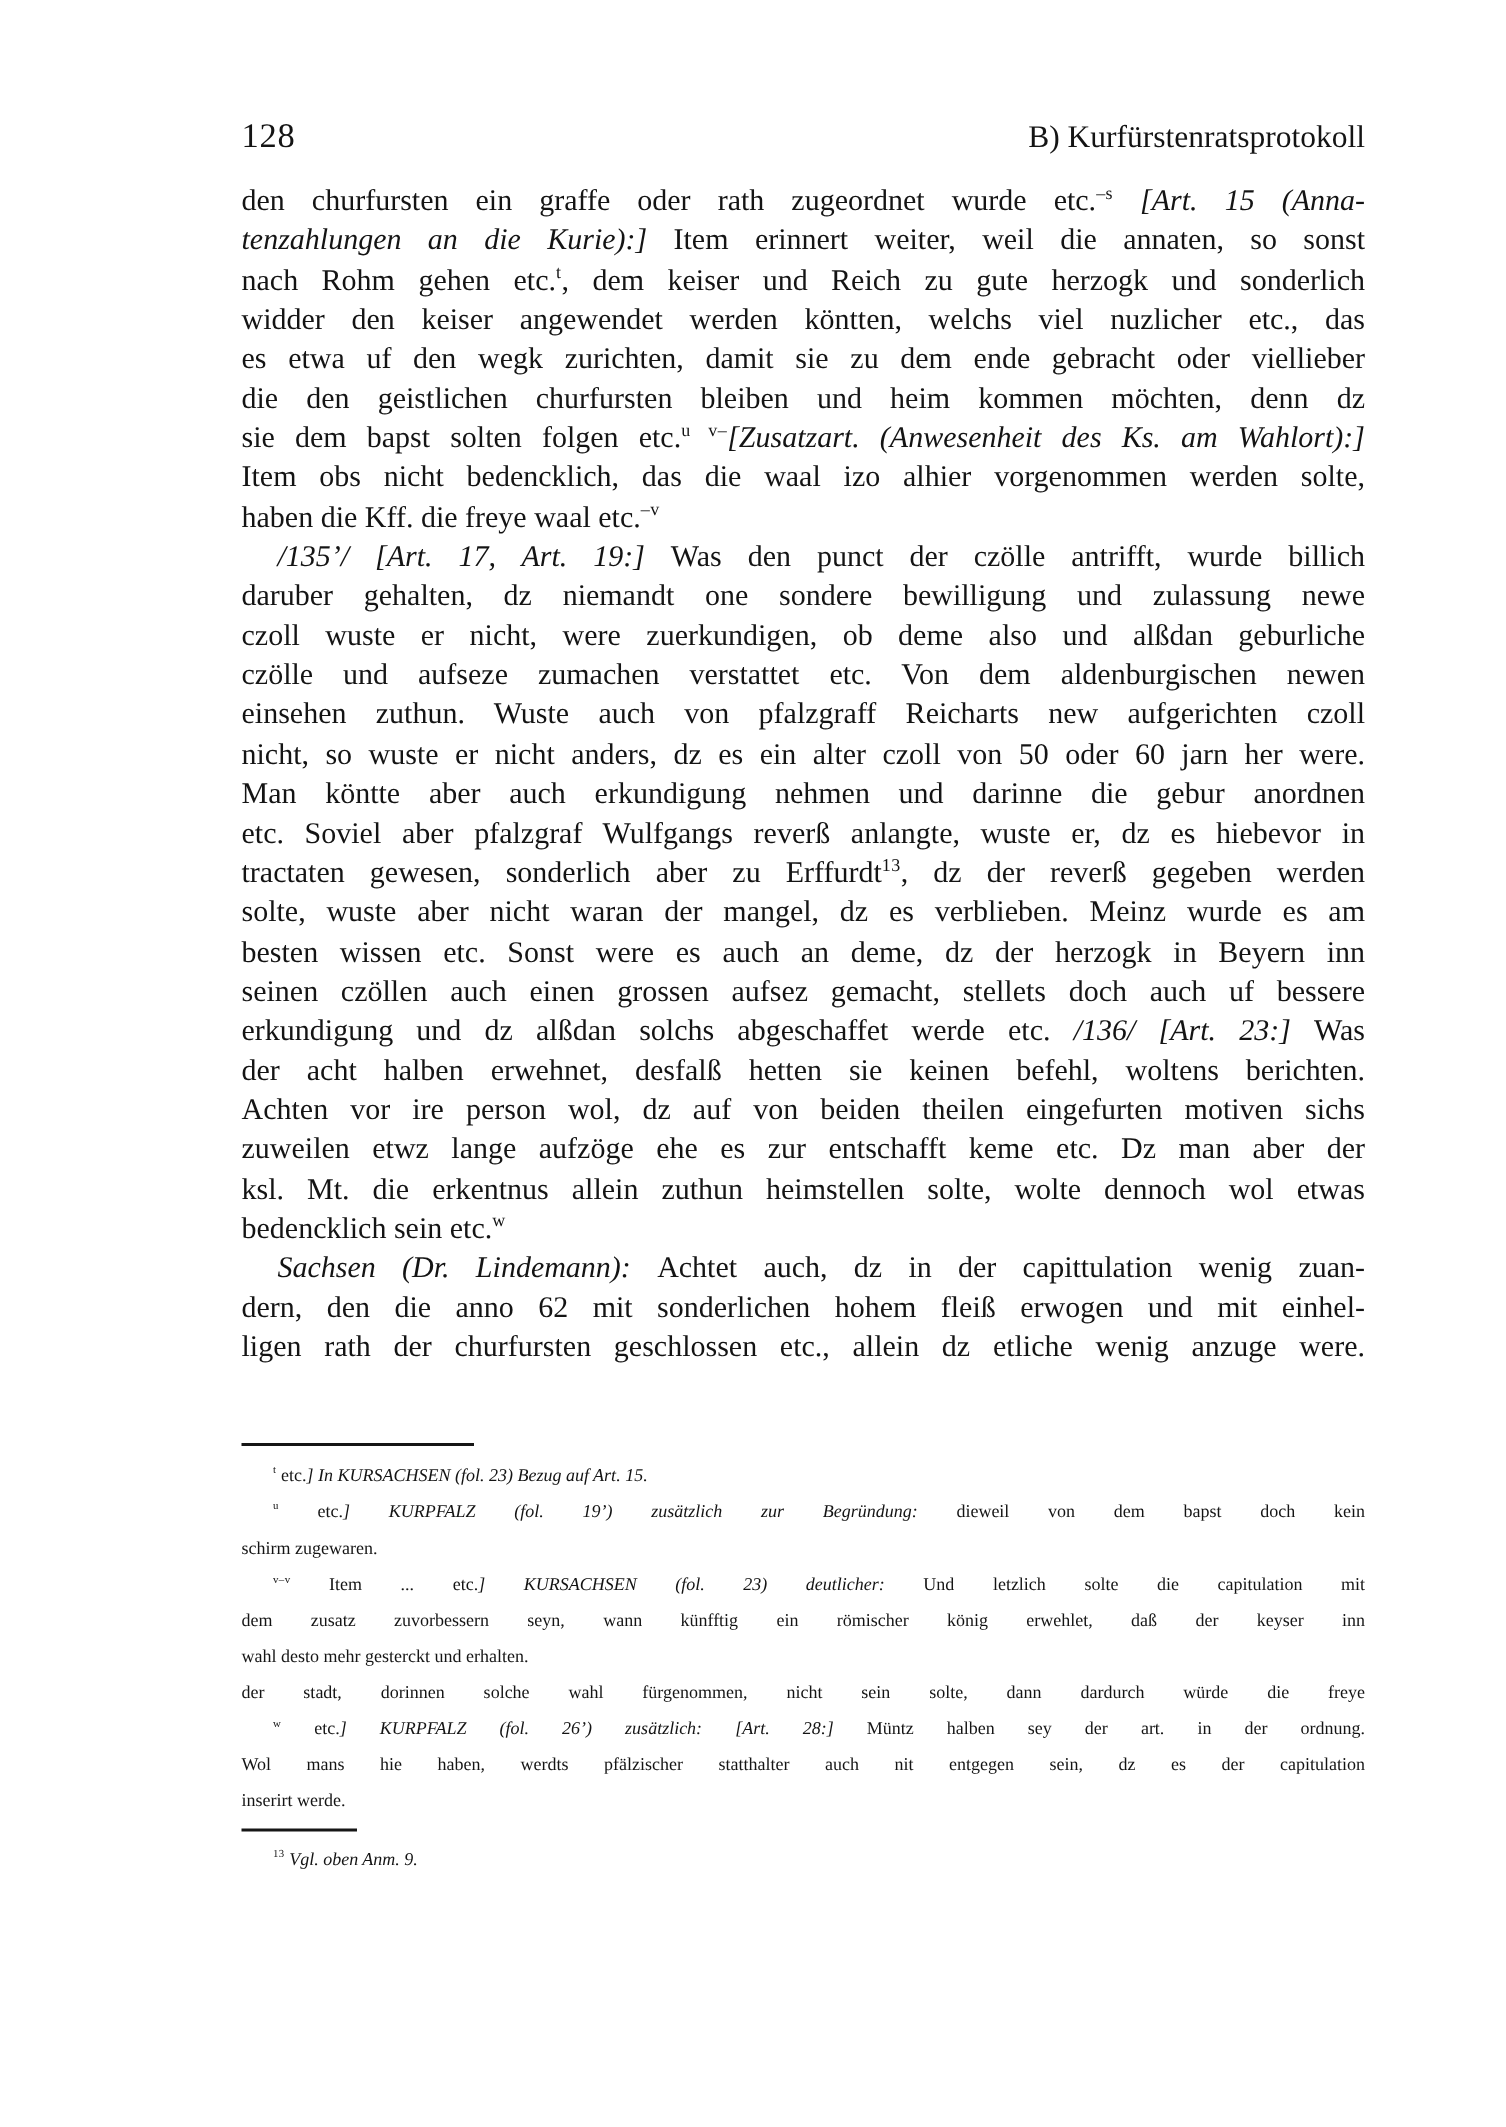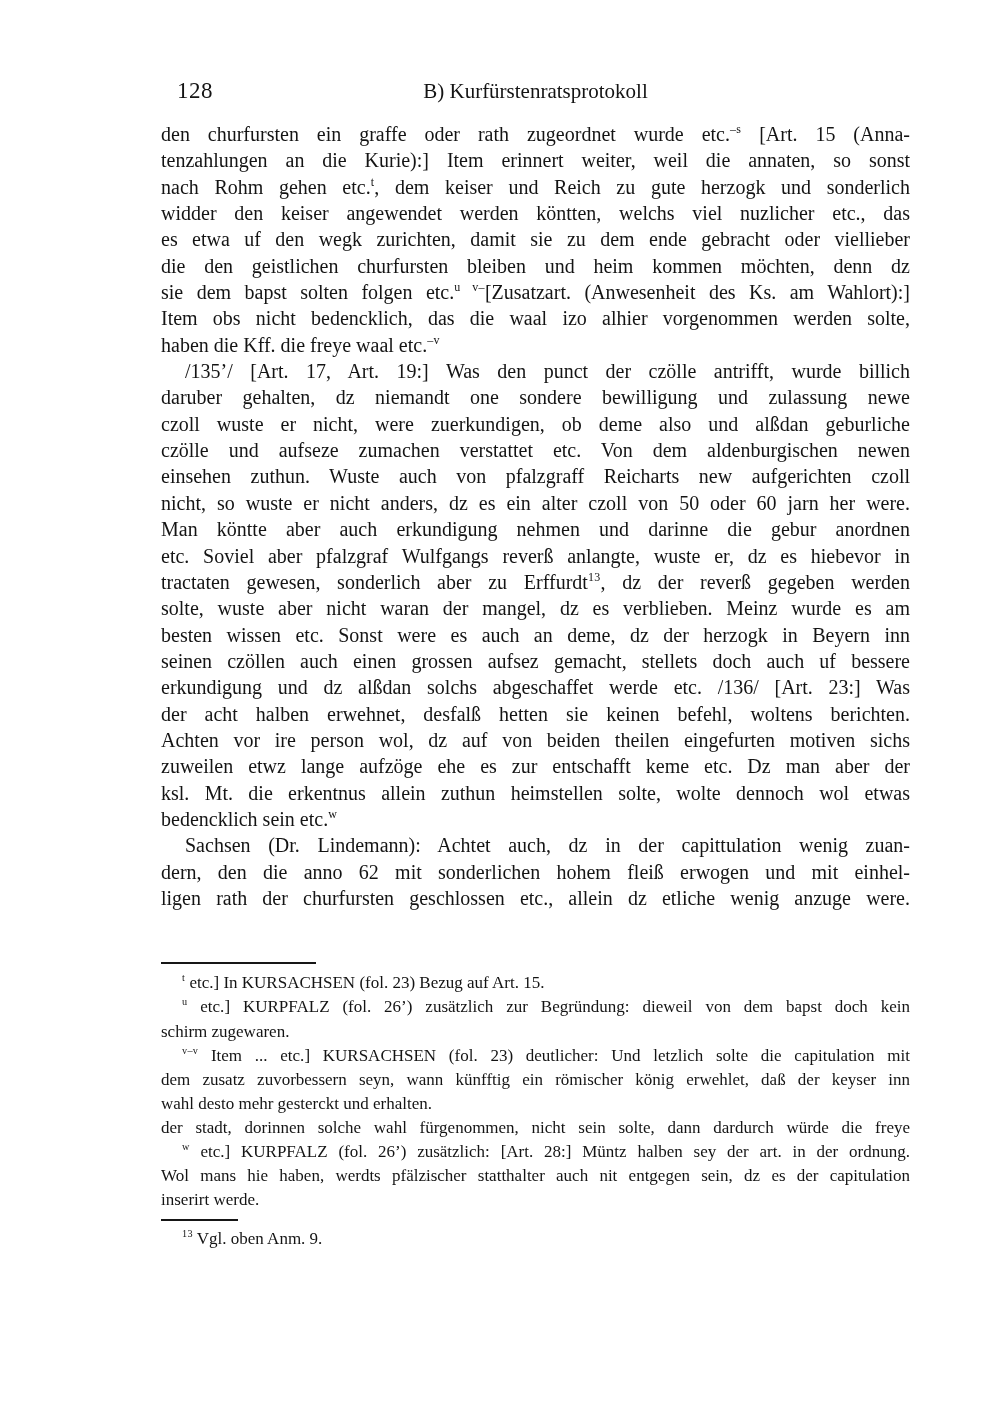--- a/index.html
+++ b/index.html
@@ -12,35 +12,35 @@
     color:#141414;
     overflow:hidden;
   }
   .textblock{
     position:absolute;
     left:161px;top:78px;
     width:749px;
   }
   
   .page-head{position:relative;height:30px;font-size:22px;}
-  .page-num{position:absolute;left:16px;top:0;font-size:23px;letter-spacing:0.5px;}
-  .run-title{position:absolute;left:0;right:0;top:1px;text-align:center;font-size:21px;}
+  .page-num{position:absolute;left:0;top:0;font-size:23px;letter-spacing:0.5px;}
+  .run-title{position:absolute;left:0;right:0;top:1px;text-align:right;font-size:21px;}
   
   .body-text{margin-top:13px;font-size:20px;line-height:26.35px;}
   .line{text-align:justify;text-align-last:justify;white-space:normal;}
   .line.end{text-align-last:left;}
   .body-text .line.indent{text-indent:24px;}
-  .it{}
+  .it{font-style:italic;}
   sup{font-size:0.60em;line-height:0;vertical-align:super;letter-spacing:0.3px;}
   
   .sep{border:0;border-top:2px solid #161616;margin:0;}
   .sep1{width:155px;margin-top:51px;margin-bottom:7px;}
   .sep2{width:77px;margin-top:7px;margin-bottom:6px;}
   
-  .apparatus,.notes{font-size:17px;line-height:24.1px;}
+  .apparatus,.notes{font-size:12px;line-height:24.1px;}
   .apparatus .line.indent,.notes .line.indent{text-indent:21px;}
 </style>
 </head>
 <body>
 
 <div class="page">
   <div class="textblock">
 
     <div class="page-head">
       <span class="page-num">128</span>
@@ -77,21 +77,21 @@
         <div class="line end"><span>bedencklich sein etc.</span><sup>w</sup></div>
         <div class="line indent"><span class="it">Sachsen (Dr. Lindemann): </span><span>Achtet auch, dz in der capittulation wenig zuan-</span></div>
         <div class="line"><span>dern, den die anno 62 mit sonderlichen hohem fleiß erwogen und mit einhel-</span></div>
         <div class="line"><span>ligen rath der churfursten geschlossen etc., allein dz etliche wenig anzuge were.</span></div>
       </div>
 
     <hr class="sep sep1">
 
     <div class="apparatus">
         <div class="line indent end"><sup>t</sup><span> etc.</span><span class="it">] In KURSACHSEN (fol. 23) Bezug auf Art. 15.</span></div>
-        <div class="line indent"><sup>u</sup><span> etc.</span><span class="it">] KURPFALZ (fol. 26’) zusätzlich zur Begründung: </span><span>dieweil von dem bapst doch kein</span></div>
+        <div class="line indent"><sup>u</sup><span> etc.</span><span class="it">] KURPFALZ (fol. 19’) zusätzlich zur Begründung: </span><span>dieweil von dem bapst doch kein</span></div>
         <div class="line end"><span>schirm zugewaren.</span></div>
         <div class="line indent"><sup>v–v</sup><span> Item ... etc.</span><span class="it">] KURSACHSEN (fol. 23) deutlicher: </span><span>Und letzlich solte die capitulation mit</span></div>
         <div class="line"><span>dem zusatz zuvorbessern seyn, wann künfftig ein römischer könig erwehlet, daß der keyser inn</span></div>
         <div class="line end"><span>wahl desto mehr gesterckt und erhalten.</span></div>
         <div class="line"><span>der stadt, dorinnen solche wahl fürgenommen, nicht sein solte, dann dardurch würde die freye</span></div>
         <div class="line indent"><sup>w</sup><span> etc.</span><span class="it">] KURPFALZ (fol. 26’) zusätzlich: [Art. 28:] </span><span>Müntz halben sey der art. in der ordnung.</span></div>
         <div class="line"><span>Wol mans hie haben, werdts pfälzischer statthalter auch nit entgegen sein, dz es der capitulation</span></div>
         <div class="line end"><span>inserirt werde.</span></div>
       </div>
 

